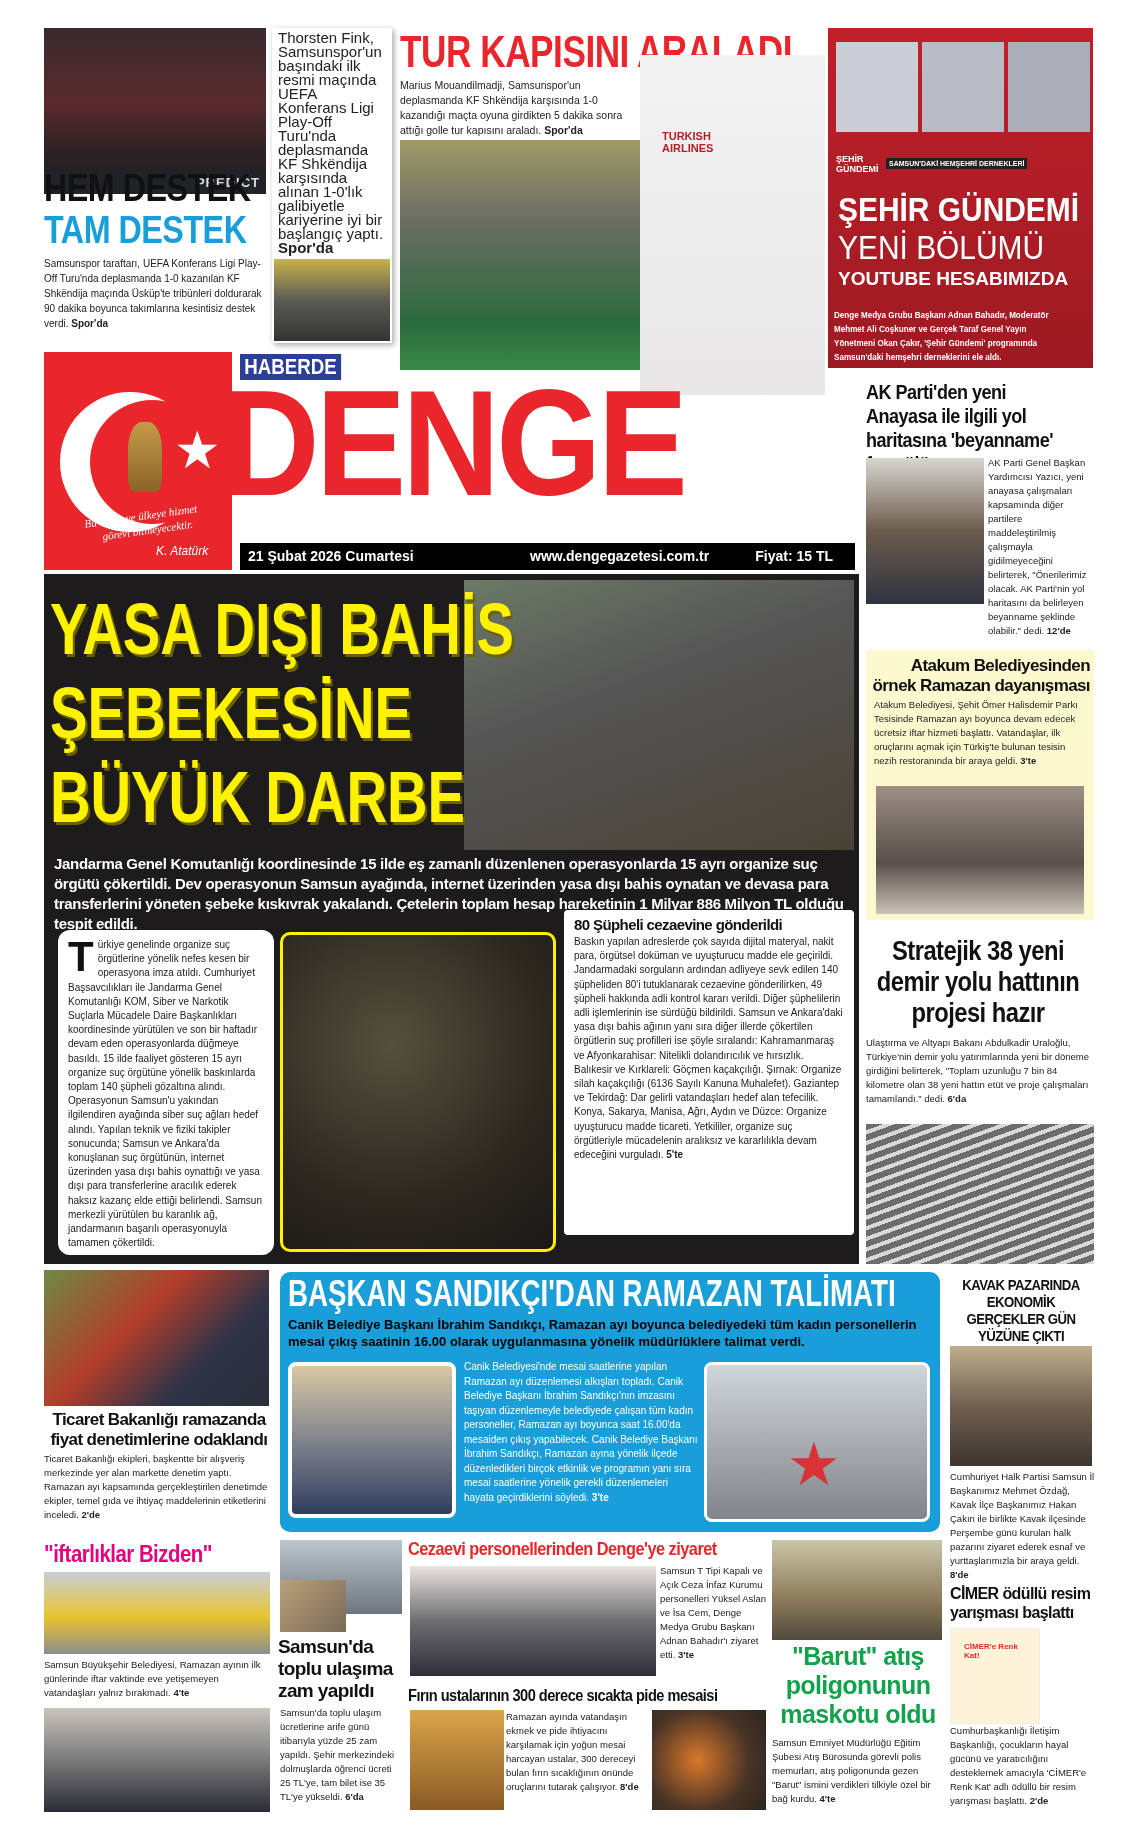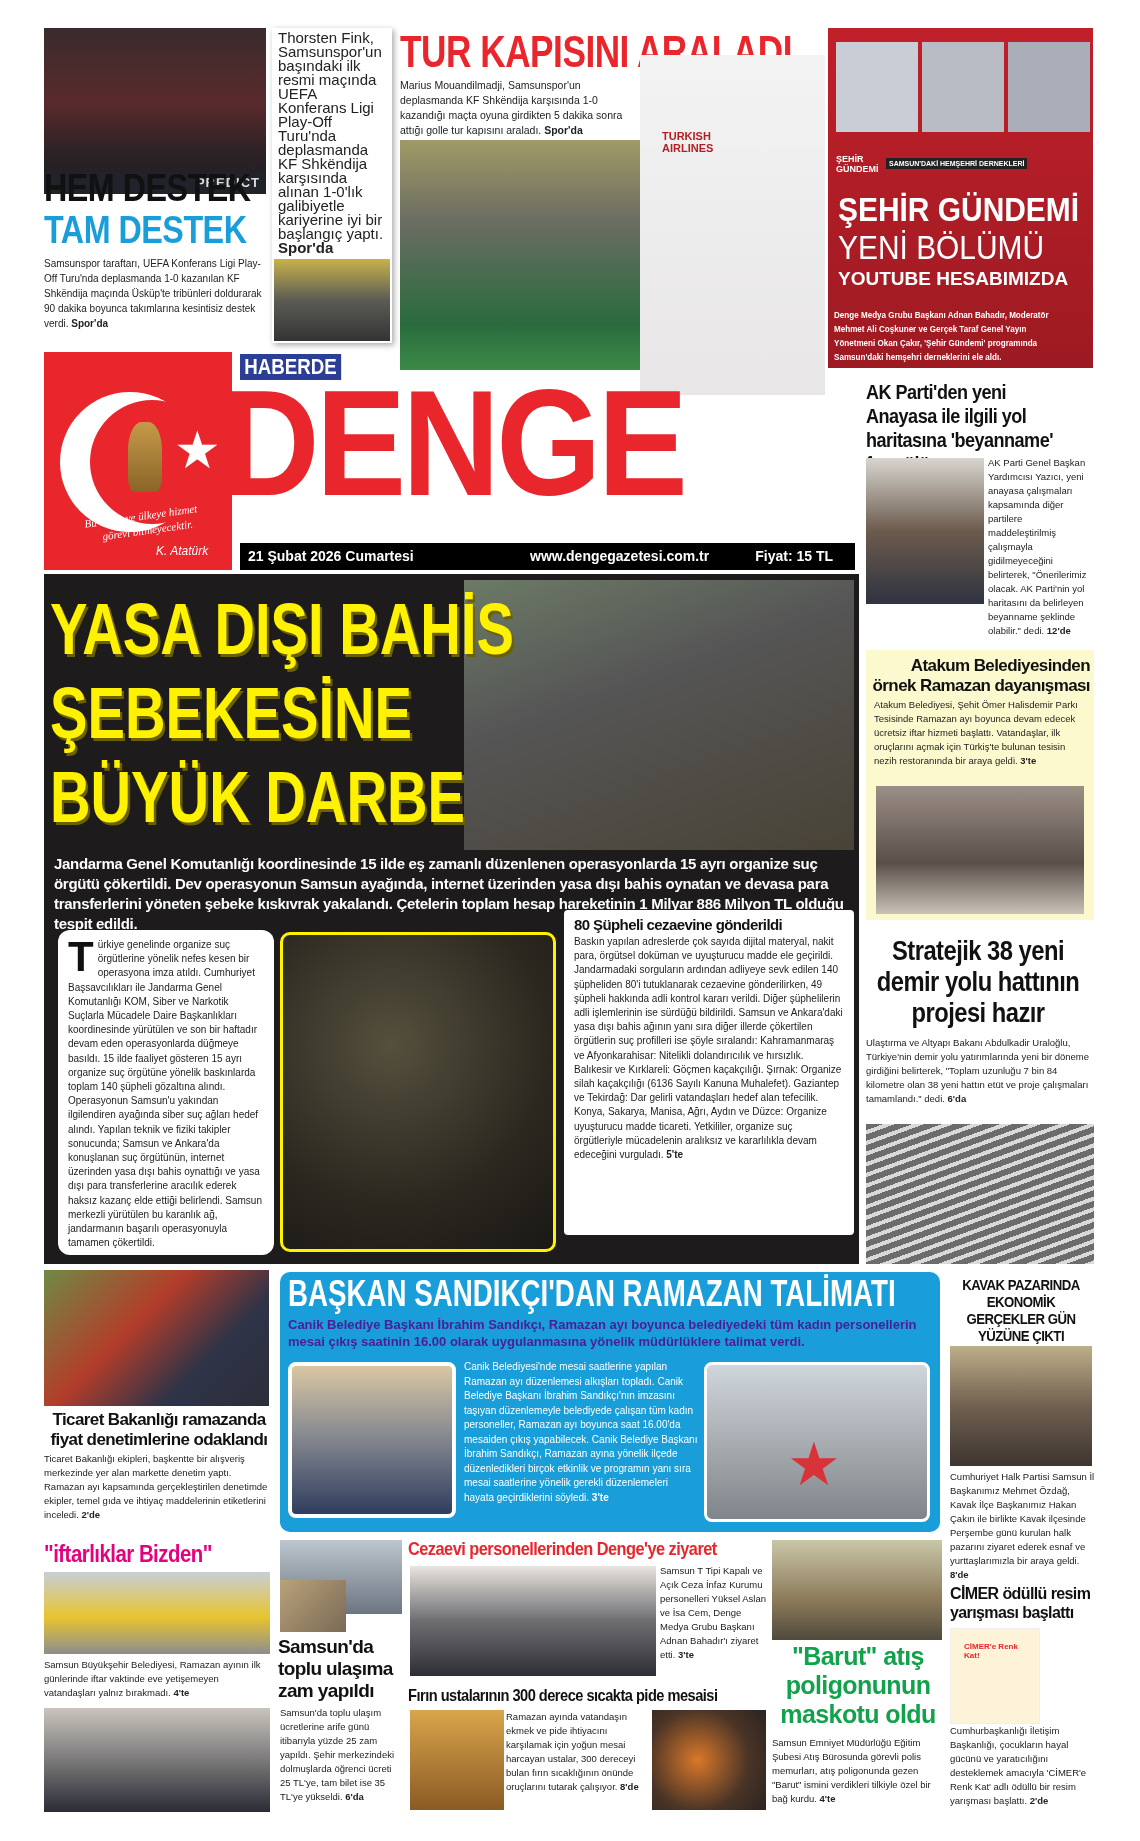--- a/index.html
+++ b/index.html
@@ -107,21 +107,21 @@
 <div class="abs photo" style="left:866px;top:1124px;width:228px;height:140px;background:repeating-linear-gradient(160deg,#6c6c6c 0 6px,#d9d9d9 6px 10px),#888"></div>
 
 <div class="abs photo" style="left:44px;top:1270px;width:225px;height:136px;background:linear-gradient(135deg,#6f8a45 0%,#b33d2a 40%,#2e3348 70%,#2b2f3a)"></div>
 <div class="abs hd" style="left:44px;top:1410px;width:230px;text-align:center;font-size:17px;line-height:20px">Ticaret Bakanlığı ramazanda fiyat denetimlerine odaklandı</div>
 <div class="abs txt" style="left:44px;top:1452px;width:228px;font-size:9.5px;line-height:14px">
   <span>Ticaret Bakanlığı ekipleri, başkentte bir alışveriş merkezinde yer alan markette denetim yaptı. Ramazan ayı kapsamında gerçekleştirilen denetimde ekipler, temel gıda ve ihtiyaç maddelerinin etiketlerini inceledi.</span> <b>2'de</b>
 </div>
 
 <div class="abs" style="left:280px;top:1272px;width:660px;height:260px;background:#1a9ed9;border-radius:10px">
   <div class="abs" style="left:8px;top:2px;font-size:36px;font-weight:bold;color:#fff;white-space:nowrap;transform:scaleX(0.77);transform-origin:left;line-height:40px">BAŞKAN SANDIKÇI'DAN RAMAZAN TALİMATI</div>
-  <div class="abs" style="left:8px;top:44px;width:645px;font-size:13px;line-height:17px;color:#4c1d95;font-weight:bold">Canik Belediye Başkanı İbrahim Sandıkçı, Ramazan ayı boyunca belediyedeki tüm kadın personellerin mesai çıkış saatinin 16.00 olarak uygulanmasına yönelik müdürlüklere talimat verdi.</div>
+  <div class="abs" style="left:8px;top:44px;width:645px;font-size:13px;line-height:17px;color:#000000;font-weight:bold">Canik Belediye Başkanı İbrahim Sandıkçı, Ramazan ayı boyunca belediyedeki tüm kadın personellerin mesai çıkış saatinin 16.00 olarak uygulanmasına yönelik müdürlüklere talimat verdi.</div>
   <div class="abs photo" style="left:8px;top:90px;width:168px;height:156px;border:4px solid #fff;border-radius:8px;background:linear-gradient(180deg,#d9c7a2,#8a8c92 45%,#2f3d5e)"></div>
   <div class="abs" style="left:184px;top:88px;width:235px;font-size:10px;line-height:14.5px;color:#fff">
     <span>Canik Belediyesi'nde mesai saatlerine yapılan Ramazan ayı düzenlemesi alkışları topladı. Canik Belediye Başkanı İbrahim Sandıkçı'nın imzasını taşıyan düzenlemeyle belediyede çalışan tüm kadın personeller, Ramazan ayı boyunca saat 16.00'da mesaiden çıkış yapabilecek. Canik Belediye Başkanı İbrahim Sandıkçı, Ramazan ayına yönelik ilçede düzenledikleri birçok etkinlik ve programın yanı sıra mesai saatlerine yönelik gerekli düzenlemeleri hayata geçirdiklerini söyledi.</span> <b>3'te</b>
   </div>
   <div class="abs photo" style="left:424px;top:90px;width:226px;height:160px;border:3px solid #fff;border-radius:8px;background:linear-gradient(180deg,#cfd6dc,#a4a9ad 55%,#7f858a)">
     <div class="abs" style="left:80px;top:70px;font-size:60px;line-height:60px;color:#d9333a">★</div>
   </div>
 </div>
 
 <div class="abs hd" style="left:946px;top:1276px;width:150px;text-align:center;font-size:15px;line-height:17px;transform:scaleX(0.88)">KAVAK PAZARINDA EKONOMİK GERÇEKLER GÜN YÜZÜNE ÇIKTI</div>

